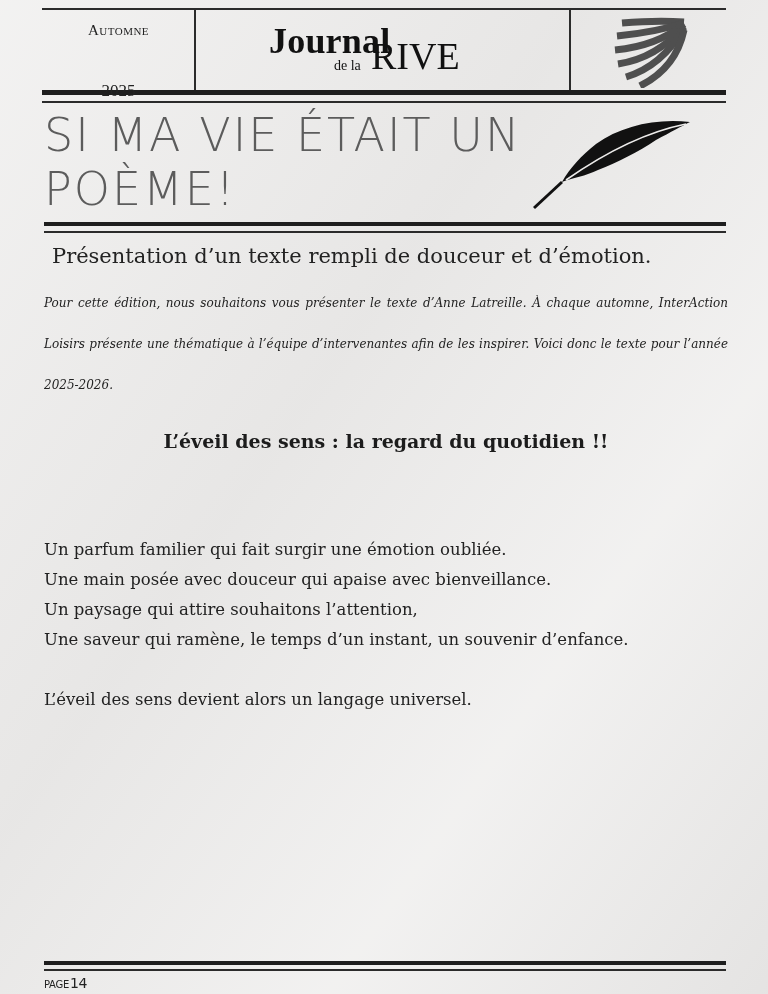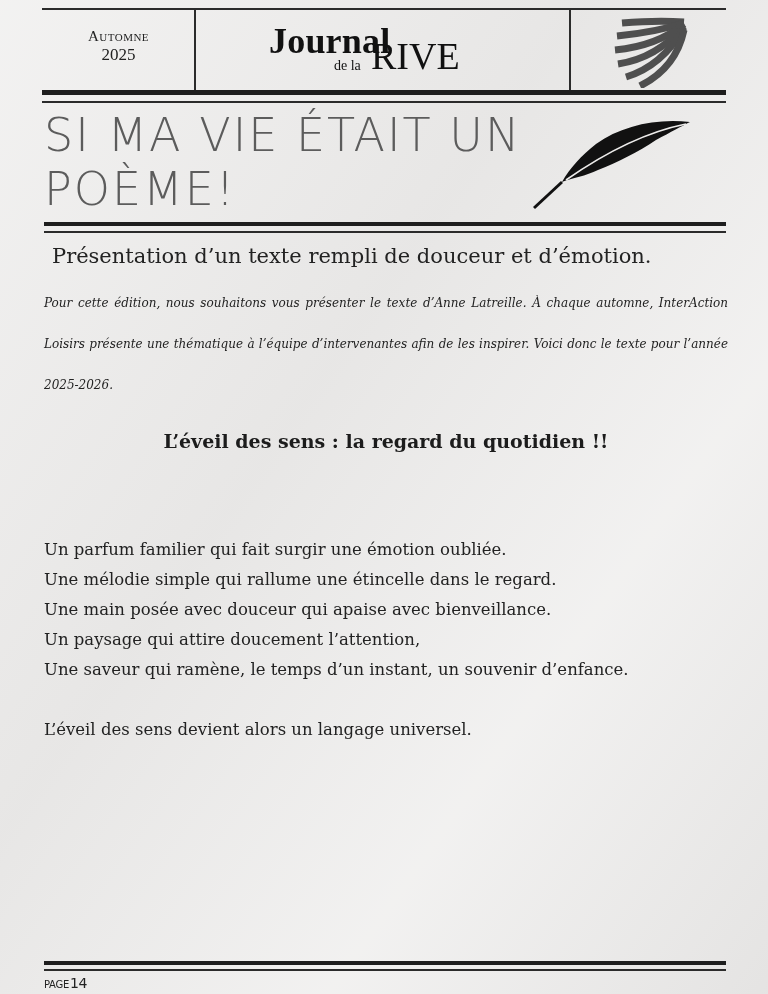--- a/index.html
+++ b/index.html
@@ -8,21 +8,21 @@
     background:#ecebea;
     background-image:
       linear-gradient(125deg, rgba(255,255,255,0.35) 0%, rgba(0,0,0,0.02) 40%, rgba(255,255,255,0.3) 70%, rgba(0,0,0,0.03) 100%);
     color:#1e1e1e;
     font-family:"DejaVu Serif", serif;
   }
   .abs { position:absolute; }
   .line { position:absolute; background:#2b2b2b; }
 
   
-  .season { left:42px; top:27px; width:153px; height:80px; display:flex; flex-direction:column; align-items:center; justify-content:flex-start; font-family:"Liberation Serif", serif; color:#222; }
+  .season { left:42px; top:21px; width:153px; height:80px; display:flex; flex-direction:column; align-items:center; justify-content:space-between; font-family:"Liberation Serif", serif; color:#222; }
   .season .s1 { font-size:15px; letter-spacing:0.5px; font-variant:small-caps; line-height:18px; }
   .season .s2 { font-size:17px; line-height:20px; }
   .brand { left:196px; top:10px; width:374px; height:68px; font-family:"Liberation Serif", serif; color:#111; }
   .brand .journal { position:absolute; left:73px; top:10px; font-size:36px; font-weight:bold; letter-spacing:0.2px; }
   .brand .dela { position:absolute; left:138px; top:48px; font-size:14px; }
   .brand .rive { position:absolute; left:175px; top:24px; font-size:38px; }
   .logo { left:612px; top:14px; width:80px; height:74px; }
 
   
   .title { left:44px; top:108px; width:500px; font-family:"DejaVu Sans", sans-serif; font-size:46px; line-height:54px; color:#5c5c5c; letter-spacing:2px; text-transform:uppercase; font-weight:300; }
@@ -85,23 +85,22 @@
 
 <div class="abs subtitle">Présentation d’un texte rempli de douceur et d’émotion.</div>
 <div class="abs intro">Pour cette édition, nous souhaitons vous présenter le texte d’Anne Latreille. À chaque automne, InterAction Loisirs présente une thématique à l’équipe d’intervenantes afin de les inspirer. Voici donc le texte pour l’année 2025-2026.</div>
 
 <div class="abs heading">L’éveil des sens : la regard du quotidien !!</div>
 
 <div class="abs body">
   <div class="gap"></div>
   <div class="gap"></div>
   <p>Un parfum familier qui fait surgir une émotion oubliée.</p>
-  <p>Une mélodie simple qui rallume une étincelle dans le regard.</p>
   <p>Une main posée avec douceur qui apaise avec bienveillance.</p>
-  <p>Un paysage qui attire doucement l’attention,</p>
+  <p>Un paysage qui attire souhaitons l’attention,</p>
   <p>Une saveur qui ramène, le temps d’un instant, un souvenir d’enfance.</p>
   <div class="gap"></div>
   <p>L’éveil des sens devient alors un langage universel.</p>
 </div>
 
 <div class="line" style="left:44px;top:961px;width:682px;height:4px;background:#1e1e1e;"></div>
 <div class="line" style="left:44px;top:969px;width:682px;height:1.5px;"></div>
 
 <div class="abs footer">
   <span class="pg">Page</span><span class="num">14</span>

